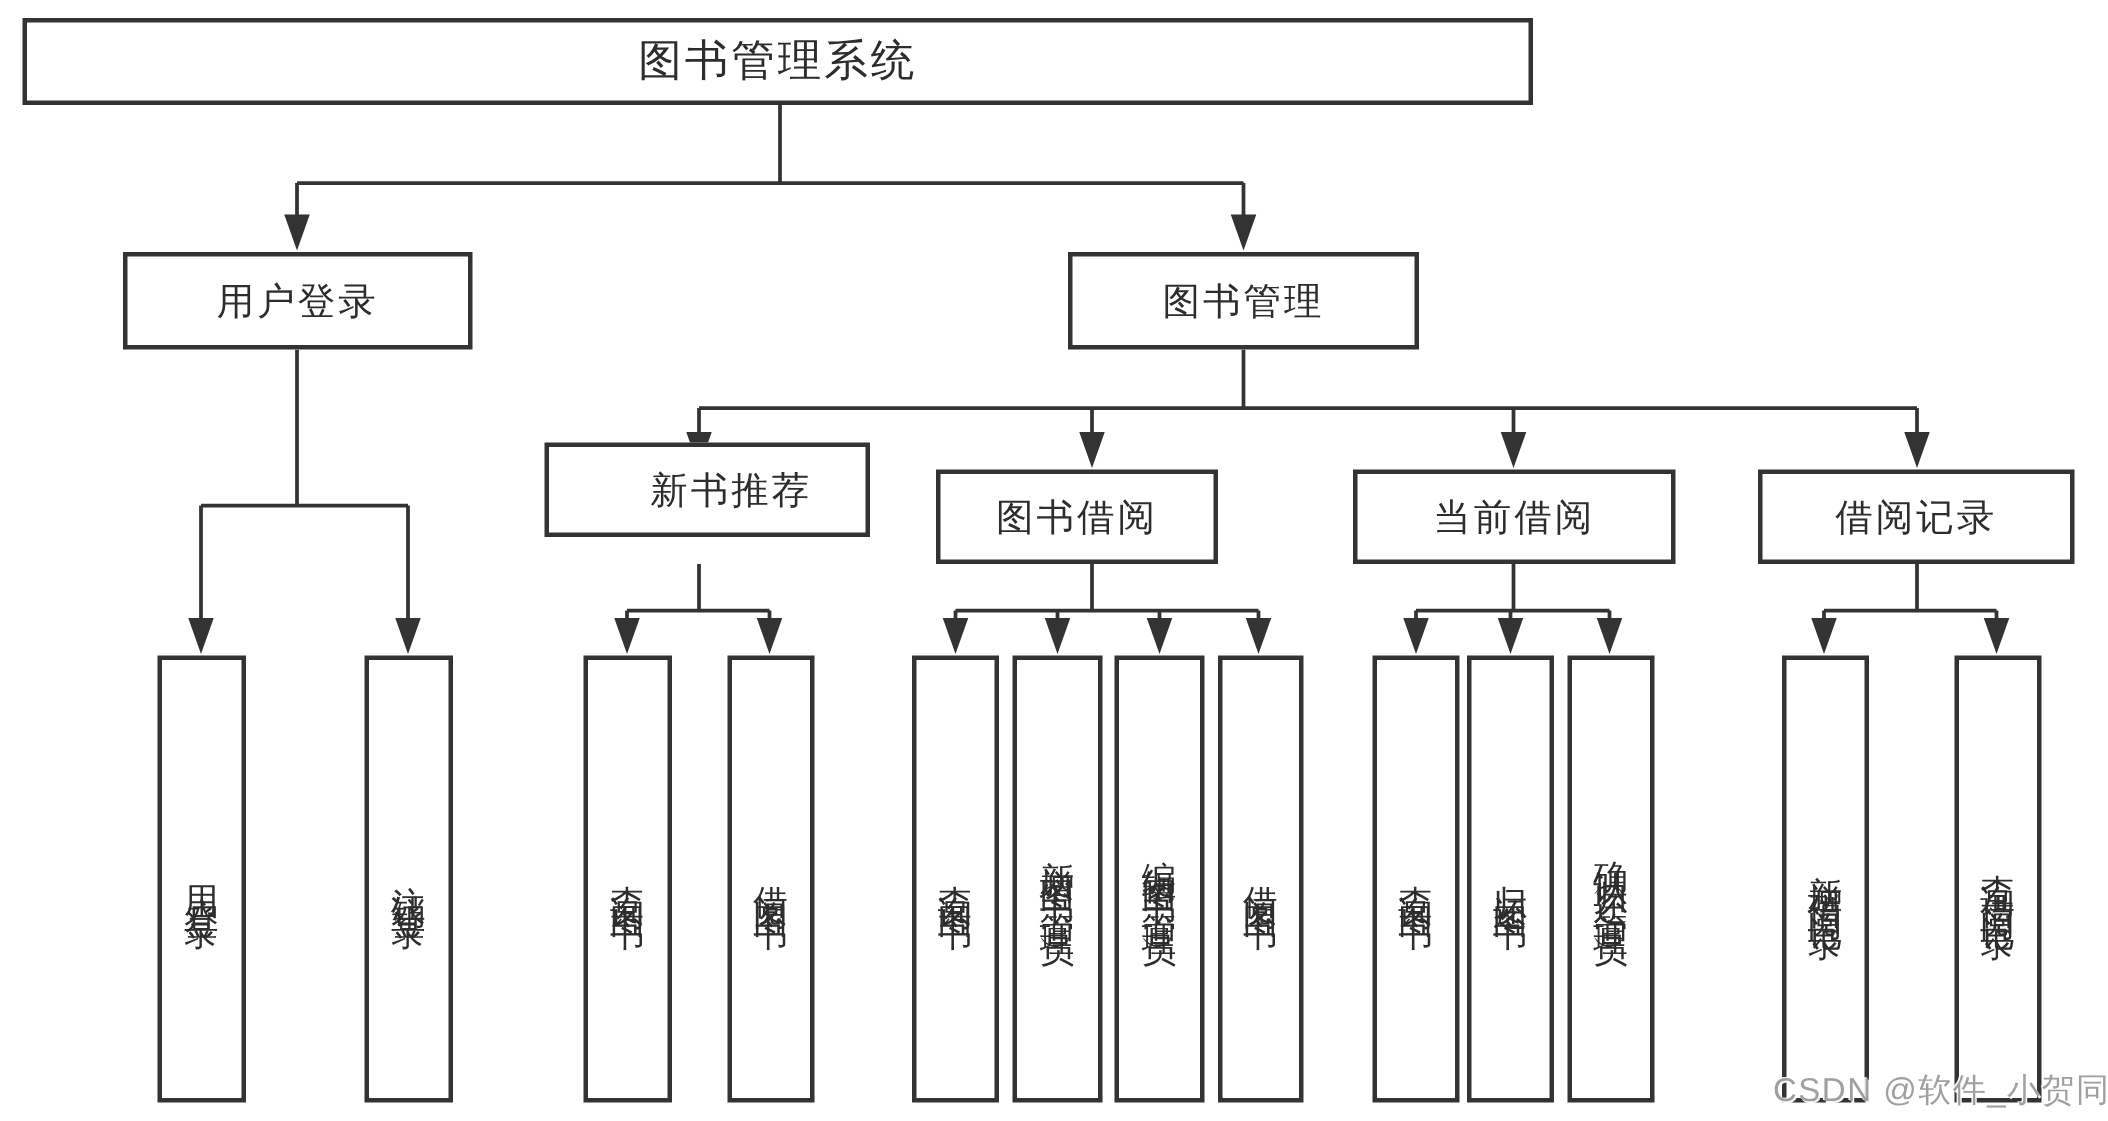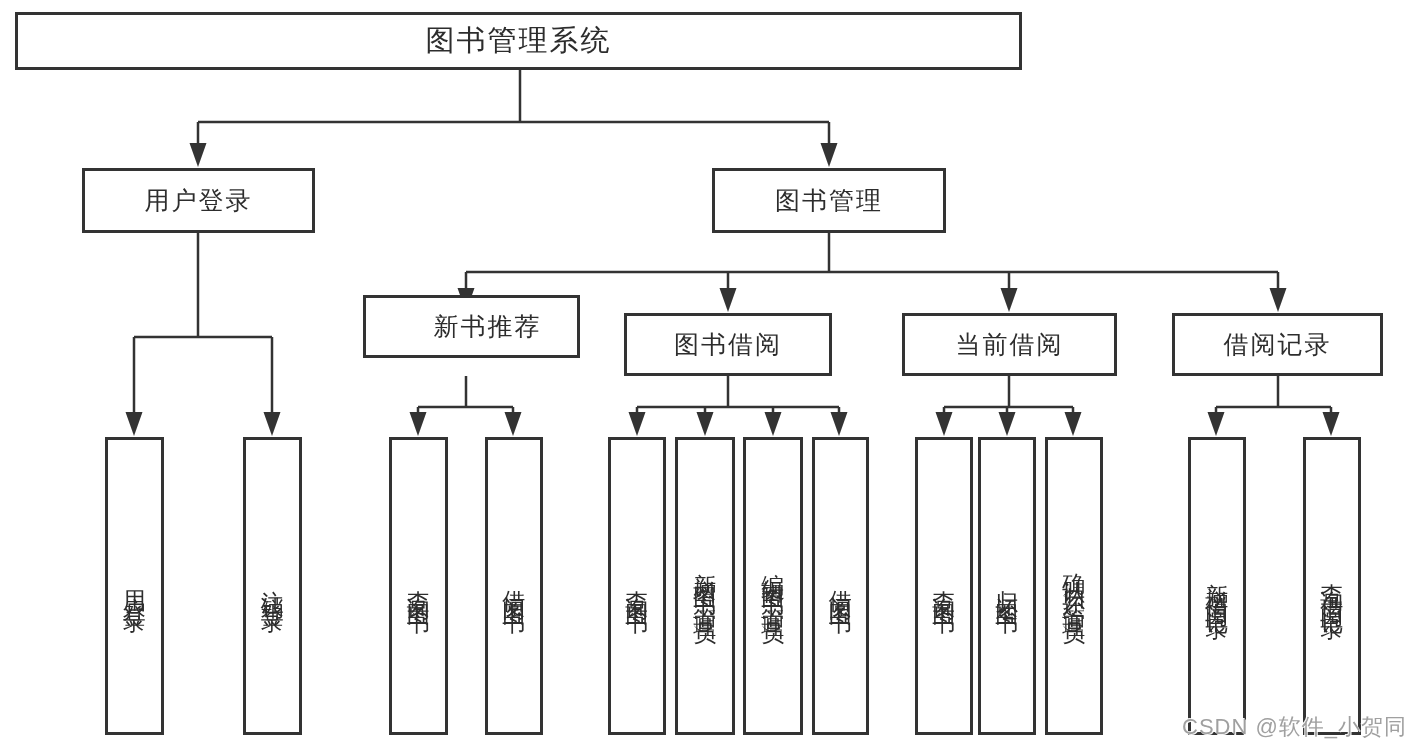--- a/index.html
+++ b/index.html
@@ -132,21 +132,21 @@
   <div class="node lvl-mid" style="left:82px; top:168px; width:233px; height:65px;">
     <span>用户登录</span>
   </div>
   <div class="node lvl-mid" style="left:712px; top:168px; width:234px; height:65px;font-family:Liberation Mono, monospace;">
     <span>图书管理</span>
   </div>
 
   <div class="node lvl-mid" style="left:363px; top:295px; width:217px; height:63px;padding-left:32px;">
     <span>新书推荐</span>
   </div>
-  <div class="node lvl-mid" style="left:624px; top:313px; width:208px; height:63px;">
+  <div class="node lvl-mid" style="left:624px; top:313px; width:188px; height:63px;">
     <span>图书借阅</span>
   </div>
   <div class="node lvl-mid" style="left:902px; top:313px; width:215px; height:63px;">
     <span>当前借阅</span>
   </div>
   <div class="node lvl-mid" style="left:1172px; top:313px; width:211px; height:63px;">
     <span>借阅记录</span>
   </div>
 
   <div class="node leaf" style="left:105px; width:59px;">

